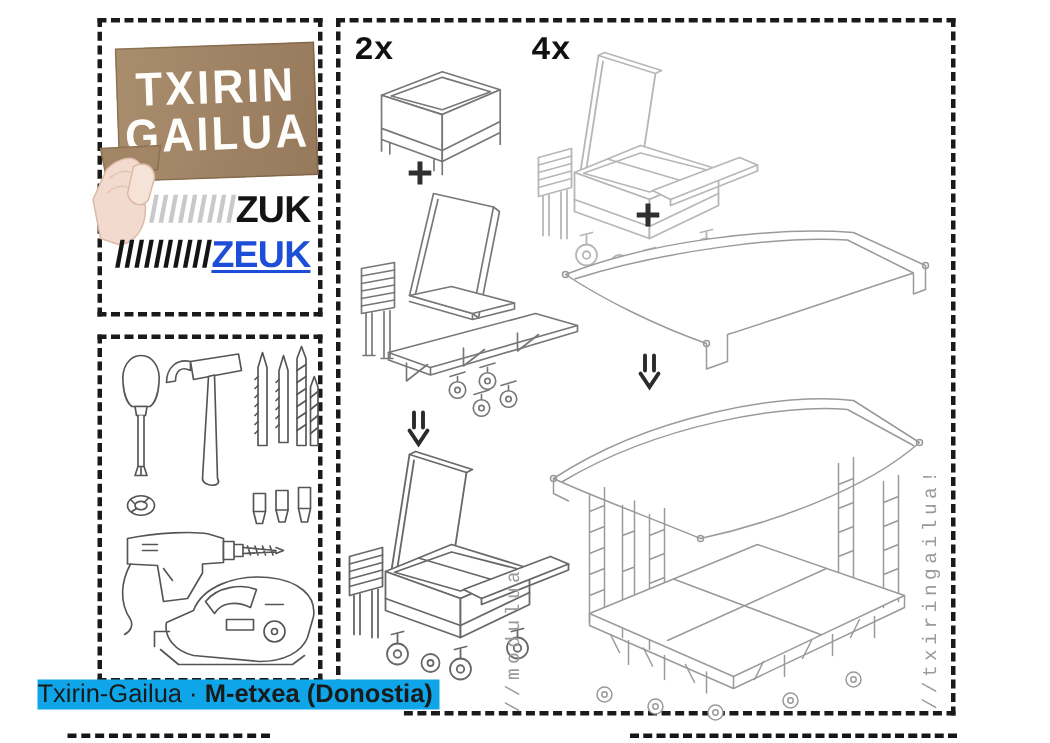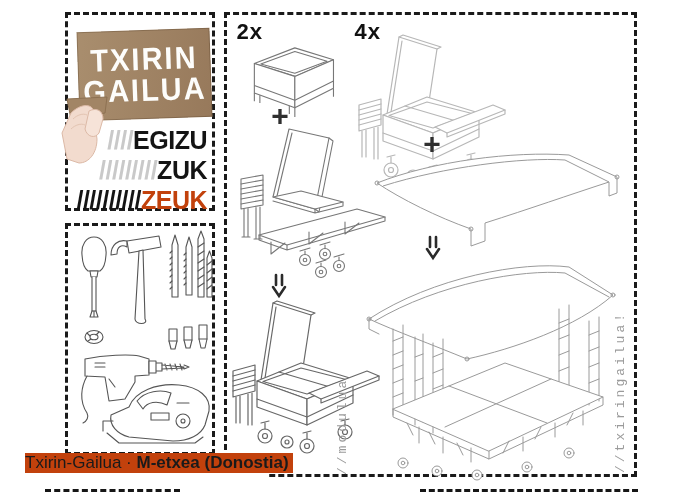--- a/index.html
+++ b/index.html
@@ -24,29 +24,29 @@
 
   
   #hand { left:-9px; top:82px; width:52px; height:78px; }
 
   
   #slogan { right:5px; top:110px; text-align:right; white-space:nowrap;
             font-weight:bold; font-size:25px; line-height:30px; letter-spacing:-0.5px; }
   .sl-gray { color:#c9c9c9; }
   .sl-dark { color:#141414; }
   .w-dark  { color:#141414; }
-  .w-pink  { color:#c2410c; }
+  .w-pink  { color:#1d4ed8;text-decoration:underline; }
 
   
   .count-label { font-weight:bold; font-size:22px; color:#111; }
   .plus-sign { font-weight:bold; font-size:30px; color:#2f2f2f; line-height:26px; }
   .v-caption { color:#9a9a9a; font-size:13px; letter-spacing:3px;
                writing-mode:vertical-rl; transform:rotate(180deg); white-space:nowrap; }
 
-  #caption { left:25px; top:453px; font-size:17px; color:#1a1a1a; background:#c2410c;
+  #caption { left:25px; top:453px; font-size:17px; color:#1a1a1a; background:#0ea5e9;
              z-index:5; padding-right:4px; white-space:nowrap; }
   #caption b { font-weight:bold; }
   #border-patch { left:221px; top:470px; width:48px; height:11px; background:#fff; z-index:3; }
 
   .bottom-dash { height:0; border-top:3px dashed #161616; z-index:1; }
   #bdash-left  { left:45px;  top:489px; width:135px; }
   #bdash-right { left:420px; top:489px; width:218px; }
 
   svg { display:block; overflow:visible; }
   .mod-dark  { color:#686868; }
@@ -96,21 +96,20 @@
       <div class="card-line">TXIRIN</div>
       <div class="card-line">GAILUA</div>
     </div>
     <svg id="hand" class="abs" viewBox="0 0 52 78">
       <polygon points="8,2 48,0 46,16 12,22" fill="#a28565" stroke="#8d7152" stroke-width="1"></polygon>
       <path d="M12,16 C20,8 30,6 34,12 L38,42 C38,56 30,66 20,66 L8,62 L3,36 Z" fill="#f2dbce" stroke="#dcb9a6" stroke-width="1"></path>
       <path d="M30,14 C38,10 44,14 44,22 L40,36 C36,42 28,40 26,32 Z" fill="#f6e3d8" stroke="#dcb9a6" stroke-width="1"></path>
       <path d="M14,22 C18,18 24,16 28,18 M12,32 C16,28 22,26 26,28" stroke="#e3c4b2" fill="none" stroke-width="1"></path>
     </svg>
     <div id="slogan" class="abs">
-      <div><span class="sl-gray">////</span><span class="w-dark">EGIZU</span></div>
       <div><span class="sl-gray">/////////</span><span class="w-dark">ZUK</span></div>
       <div><span class="sl-dark">//////////</span><span class="w-pink">ZEUK</span></div>
     </div>
   </div>
 
   <div id="tools-box" class="abs dashed-box">
     <svg class="abs" style="left:3px;top:3px" width="141" height="223" viewBox="0 0 141 223">
       <g stroke="#555" fill="none" stroke-width="1.1" stroke-linejoin="round" stroke-linecap="round">
         <g transform="translate(10,8)">
           <path fill="#fff" d="M13,0 C21,0 26,8 25,18 C24.5,26 22,32 19,34 L7,34 C4,32 1.5,26 1,18 C0,8 5,0 13,0 Z"></path>

